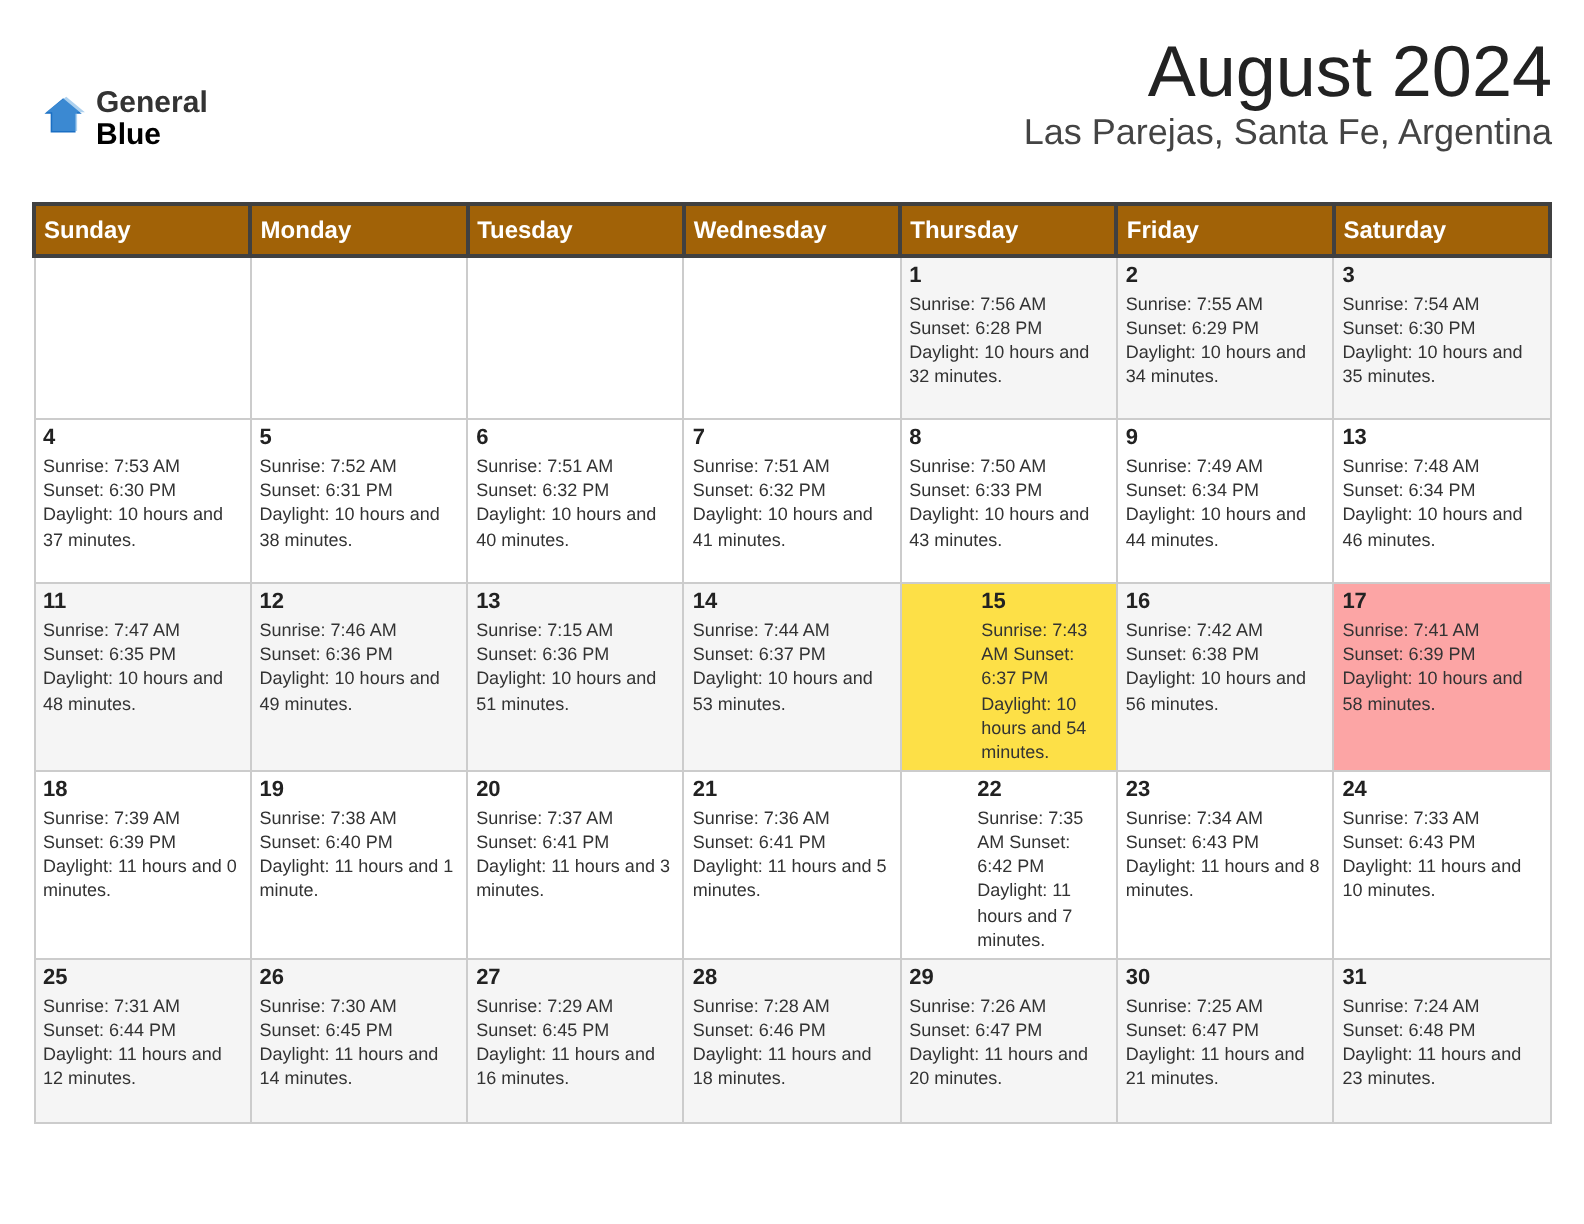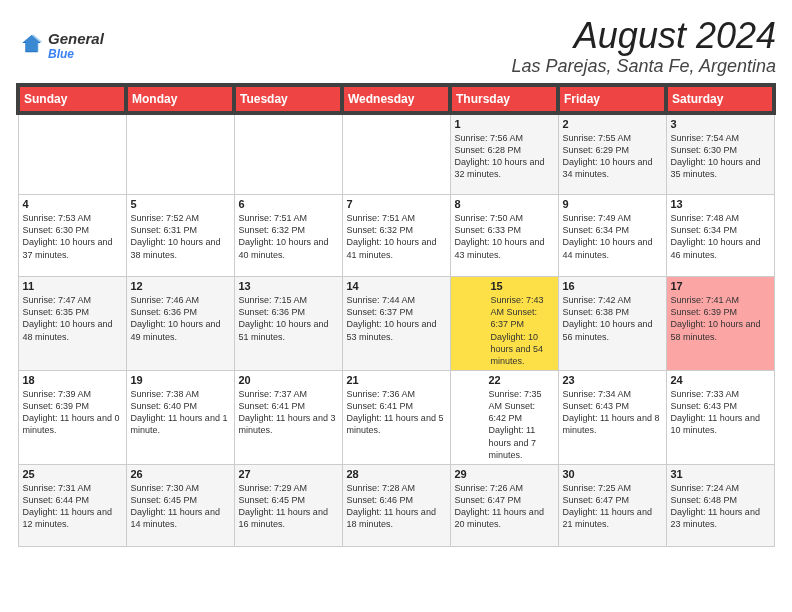--- a/index.html
+++ b/index.html
@@ -10,44 +10,43 @@
       height: 612px;
       overflow: hidden;
     }
     .page {
       width: 792px;
       height: 612px;
       padding: 16px 16px 10px 16px;
     }
     .header {
       display: flex;
-      align-items: center;
+      align-items: flex-end;
       justify-content: space-between;
-      margin-bottom: 6px;
-      font-style: italic;
+      margin-bottom: 24px;
     }
     .logo {
       display: flex;
       align-items: center;
       gap: 4px;
     }
     .logo-text {
       display: flex;
       flex-direction: column;
       line-height: 1.1;
     }
     .logo-general {
       font-size: 15px;
       font-weight: bold;
       color: #333;
     }
     .logo-blue {
-      font-size: 12px;
+      font-size: 15px;
       font-weight: bold;
-      color: #3b82f6;
+      color: #000000;
     }
     .logo-icon {
       width: 28px;
       height: 28px;
     }
     .title-block {
       text-align: right;
     }
     .month-title {
       font-size: 36px;
@@ -58,27 +57,27 @@
     .location {
       font-size: 18px;
       color: #444;
     }
     .calendar {
       width: 100%;
       border-collapse: collapse;
       table-layout: fixed;
     }
     .calendar th {
-      background: #ef4444;
+      background: #a16207;
       color: #fff;
       font-size: 12px;
       font-weight: bold;
       padding: 5px 4px;
       text-align: left;
-      border: 4px solid #404040;
+      border: 2px solid #404040;
     }
     .calendar td {
       border: 1px solid #ccc;
       vertical-align: top;
       padding: 3px 4px;
       font-size: 9.5px;
       color: #333;
       height: 82px;
       background: #fff;
     }

